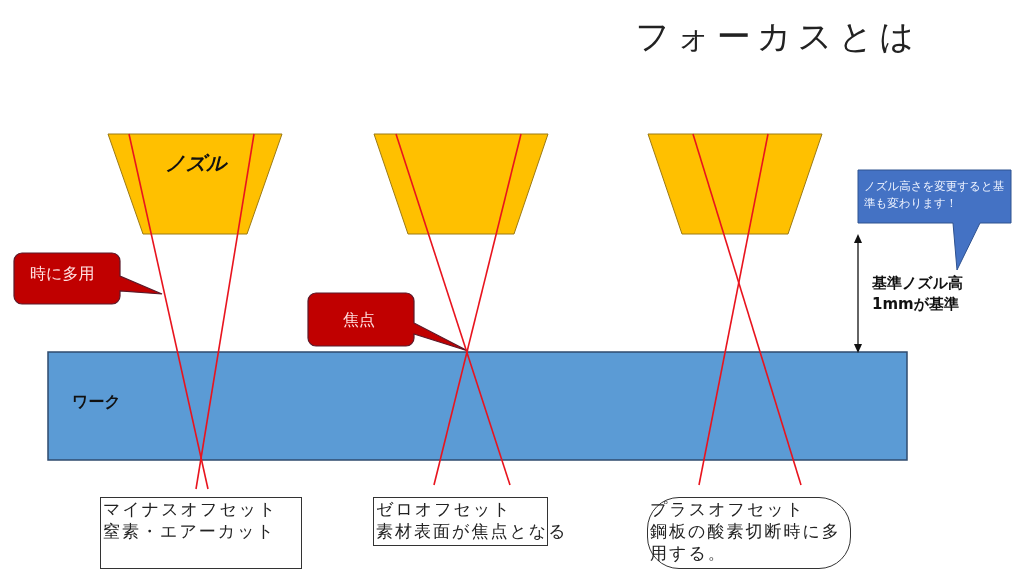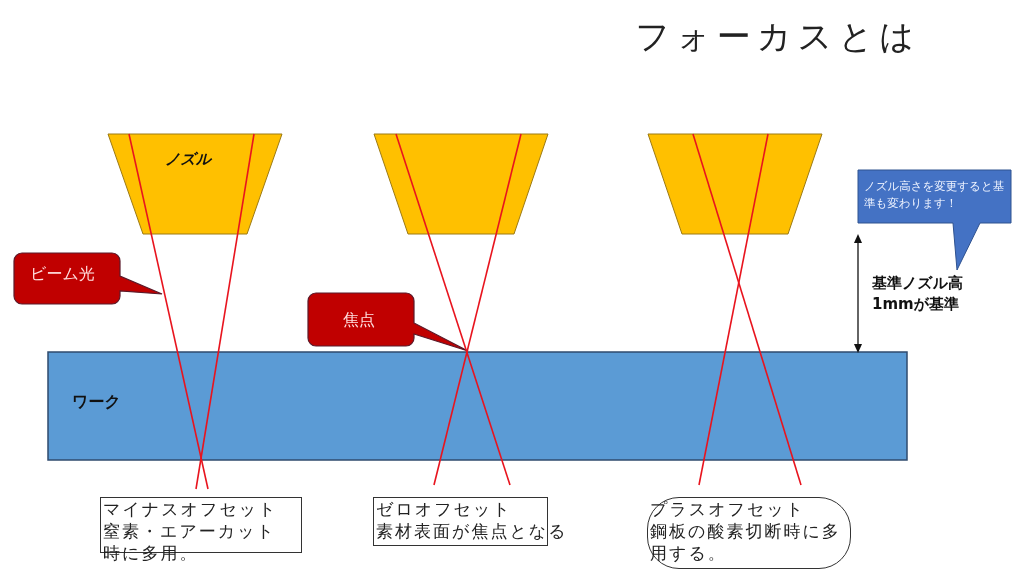--- a/index.html
+++ b/index.html
@@ -1,29 +1,29 @@
 <!DOCTYPE html>
 <html><head>
 <meta charset="utf-8">
 <style>
   html, body { margin:0; padding:0; background:#ffffff; }
   body { width:1024px; height:579px; position:relative; overflow:hidden;
          font-family:"DejaVu Sans", "Liberation Sans", sans-serif; }
   .abs { position:absolute; }
   #title { left:0; width:920px; top:14px; text-align:right; font-size:34px; color:#222; letter-spacing:6px; font-weight:300; }
   svg#diagram { position:absolute; left:0; top:0; }
-  .nozzle-label { left:165px; top:150px; font-size:15px; font-weight:bold; font-style:italic; color:#111; }
+  .nozzle-label { left:165px; top:150px; font-size:20px; font-weight:bold; font-style:italic; color:#111; }
   .work-label { left:72px; top:392px; font-size:16px; font-weight:bold; color:#111; }
   .callout-text { color:#ffe0e0; font-size:16px; }
   .beam-callout-text { left:30px; top:264px; }
   .focus-callout-text { left:343px; top:310px; }
   .blue-callout-text { left:864px; top:178px; width:146px; font-size:11.5px; line-height:17px; color:#eef3ff; }
   .height-label { left:872px; top:273px; font-size:15px; font-weight:bold; color:#111; line-height:21px; }
   .textbox { border:1.5px solid #333; background:#fff; font-size:17px; line-height:22px; color:#222; padding:0 2px; box-sizing:border-box; letter-spacing:2px; }
-  #box-minus { left:100px; top:497px; width:202px; height:56px; }
+  #box-minus { left:100px; top:497px; width:202px; height:72px; }
   #box-zero { left:373px; top:497px; width:175px; height:49px; }
   #box-plus { left:647px; top:497px; width:204px; height:72px;border-radius:32px; }
   .line { display:block; white-space:nowrap; }
 </style>
 </head>
 <body>
 
 <div id="title" class="abs">フォーカスとは</div>
 
 <svg id="diagram" width="1024" height="579" viewBox="0 0 1024 579">
@@ -50,33 +50,32 @@
   <line x1="768" y1="134" x2="699" y2="485" stroke="#E8141E" stroke-width="1.6"></line>
 
   <line x1="858" y1="240" x2="858" y2="348" stroke="#111" stroke-width="1.3"></line>
   <polygon points="858,234 854,243 862,243" fill="#111"></polygon>
   <polygon points="858,353 854,344 862,344" fill="#111"></polygon>
 </svg>
 
 <div class="abs nozzle-label">ノズル</div>
 <div class="abs work-label">ワーク</div>
 
-<div class="abs callout-text beam-callout-text">ビーム光</div>
+<div class="abs callout-text beam-callout-text">時に多用</div>
 <div class="abs callout-text focus-callout-text">焦点</div>
 <div class="abs blue-callout-text">ノズル高さを変更すると基準も変わります！</div>
 
 <div class="abs height-label">
   <span class="line">基準ノズル高</span>
   <span class="line">1mmが基準</span>
 </div>
 
 <div id="box-minus" class="abs textbox">
   <span class="line">マイナスオフセット</span>
   <span class="line">窒素・エアーカット</span>
-  <span class="line">時に多用。</span>
 </div>
 
 <div id="box-zero" class="abs textbox">
   <span class="line">ゼロオフセット</span>
   <span class="line">素材表面が焦点となる</span>
 </div>
 
 <div id="box-plus" class="abs textbox">
   <span class="line">プラスオフセット</span>
   <span class="line">鋼板の酸素切断時に多</span>

